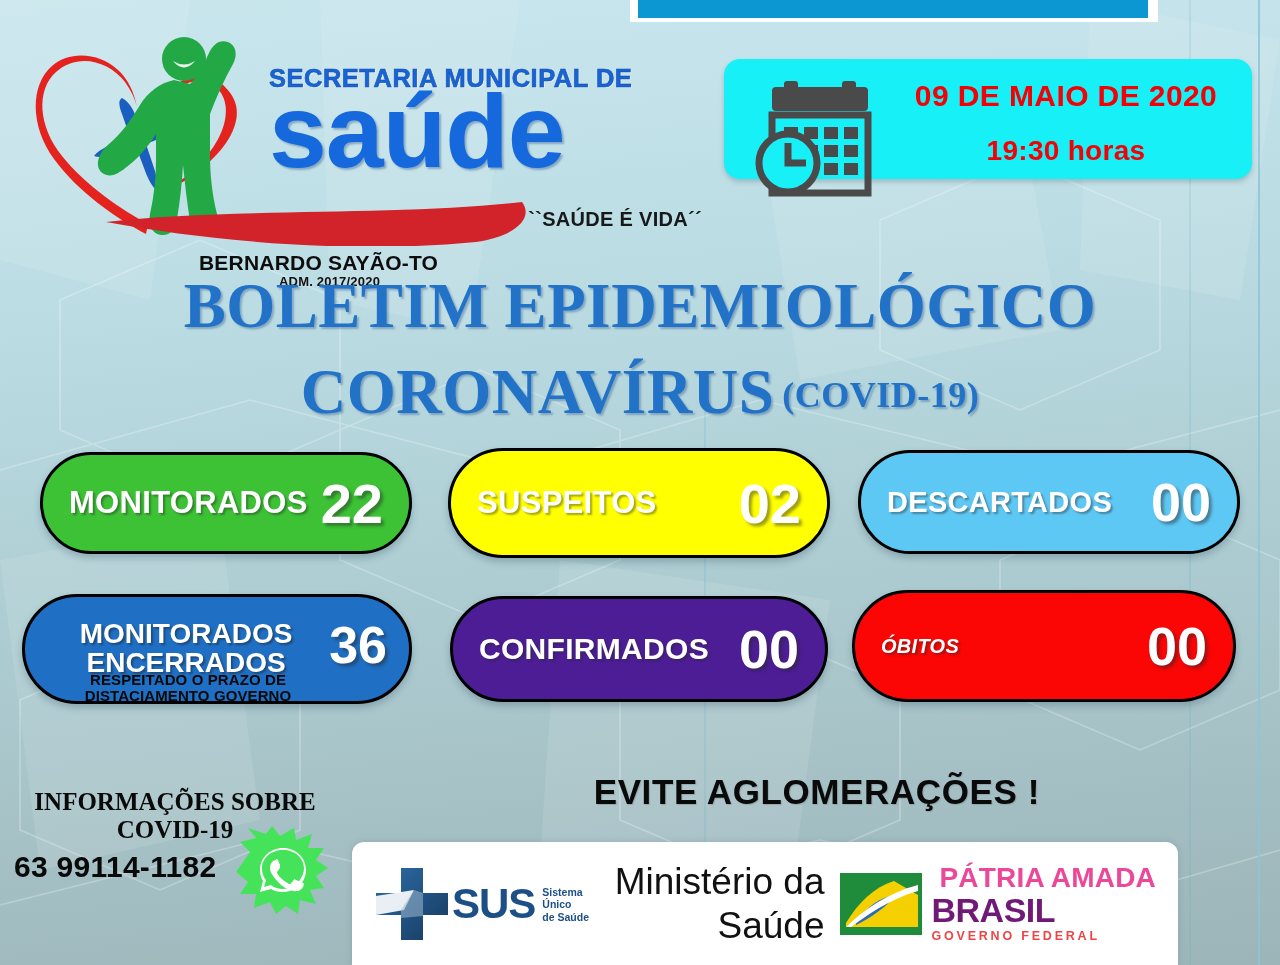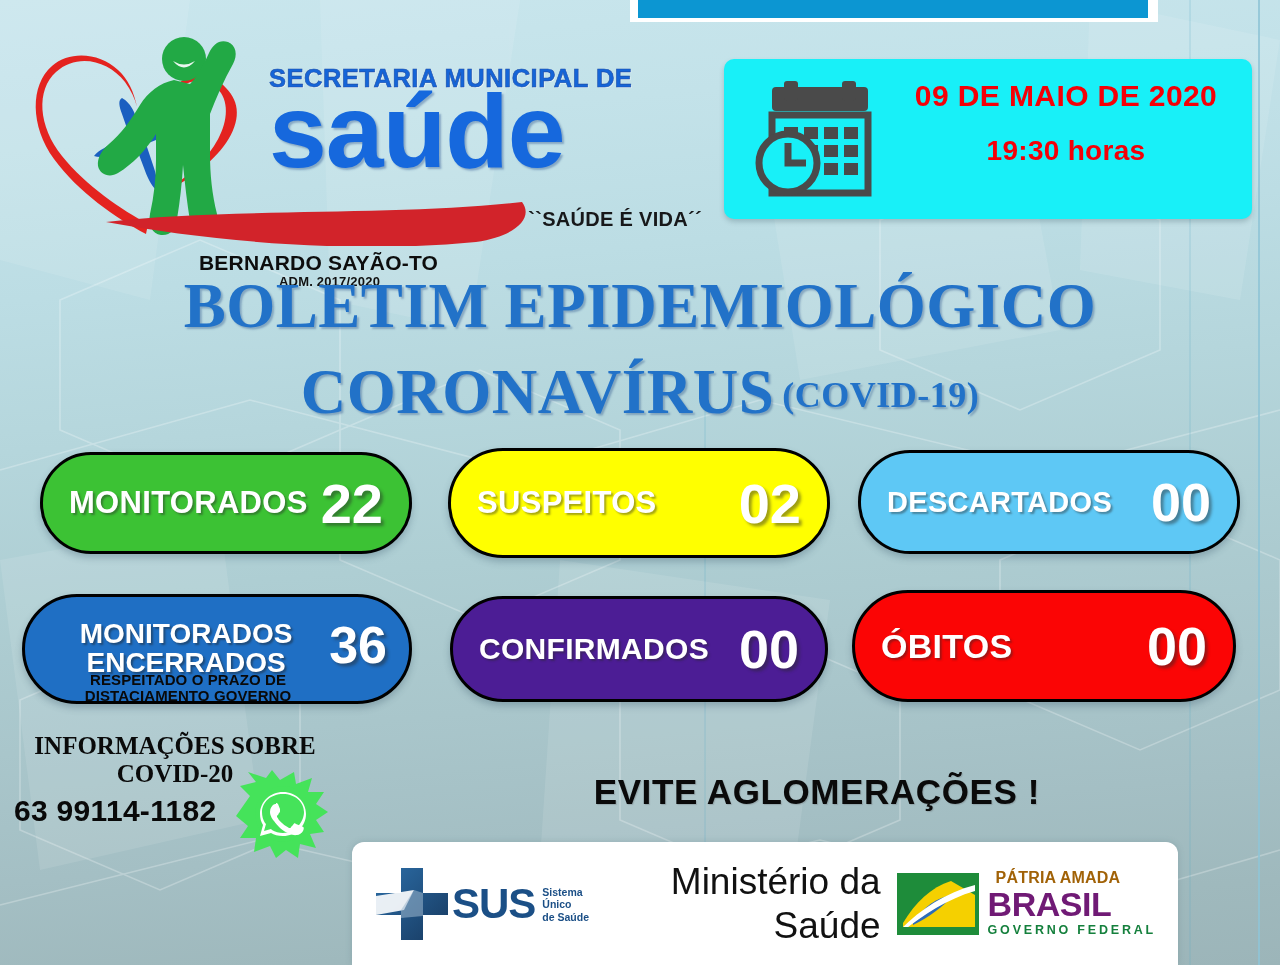--- a/index.html
+++ b/index.html
@@ -45,22 +45,22 @@
   .swoosh { position:absolute; left:80px; top:176px; width:440px; height:44px; }
   .tagline { position:absolute; right:12px; top:182px;
              font-size:20px; font-weight:bold; color:#17181a; letter-spacing:.3px; }
   .city { position:absolute; left:175px; top:225px;
           font-size:21px; font-weight:bold; color:#0d0d0d; letter-spacing:.2px; }
   .adm  { position:absolute; left:255px; top:248px;
           font-size:13px; font-weight:bold; color:#111; letter-spacing:.2px; }
 
   
   .date-card {
-    position:absolute; left:724px; top:33px; width:528px; height:160px;
-    background:#18f0f8; border-radius:10px;
+    position:absolute; left:724px; top:33px; width:528px; height:120px;
+    background:#18f0f8; border-radius:16px;
     box-shadow:0 3px 5px rgba(60,90,100,.28);
   }
   .cal-icon { position:absolute; left:30px; top:22px; width:130px; height:120px; }
   .date-lines { position:absolute; left:170px; top:18px; right:14px;
                 text-align:center; }
   .date-main { font-size:30px; font-weight:bold; color:#f40007;
                letter-spacing:.4px; line-height:1.25; }
   .date-time { font-size:28px; font-weight:bold; color:#f40007;
                margin-top:20px; letter-spacing:.3px; }
 
@@ -122,25 +122,25 @@
     position:absolute; left:50px; top:228px; width:276px;
     text-align:center; color:#090909; font-weight:bold;
     font-size:15px; line-height:1.05; letter-spacing:.1px;
   }
   #pill-confirmados { left:450px; top:152px; width:378px; height:106px;
                       background:#4c1d95; }
   #pill-confirmados .plabel { font-size:30px; }
   #pill-confirmados .pvalue { font-size:54px; }
   #pill-obitos      { left:852px; top:146px; width:384px; height:112px;
                       background:#fb0505; }
-  #pill-obitos .plabel { font-size:34px; }
+  #pill-obitos .plabel { font-size:20px;font-style:italic; }
   #pill-obitos .pvalue { font-size:54px; }
 
   
-  .contact { position:absolute; left:10px; top:732px; width:330px; height:110px; }
+  .contact { position:absolute; left:10px; top:788px; width:330px; height:110px; }
   .contact .c-l1, .contact .c-l2 {
     font-family:"Liberation Serif", serif; font-weight:bold;
     font-size:25px; color:#0a0a0a; text-align:center; line-height:1.12;
   }
   .contact .c-phone {
     font-size:30px; font-weight:bold; color:#090909; margin-top:6px;
     letter-spacing:.3px; padding-left:4px;
   }
   .wa-icon { position:absolute; left:226px; top:38px; width:92px; height:88px; }
 
@@ -163,25 +163,25 @@
   .sus-word  { font-size:42px; font-weight:bold; color:#1b4f86;
                letter-spacing:-1px; margin-left:2px;
                font-family:"Liberation Sans", sans-serif; }
   .sus-sub   { font-size:10.5px; font-weight:bold; color:#1b4f86;
                line-height:1.18; margin-left:7px; margin-top:2px; }
   .min-text  { flex:1; text-align:right; padding-right:16px;
                font-size:37px; color:#111; line-height:1.18; font-weight:400; }
   .br-logo   { display:flex; align-items:center; margin-right:22px; }
   .br-flag   { width:82px; height:62px; }
   .br-words  { margin-left:9px; }
-  .br-l1 { font-size:16px; font-weight:bold; color:#a16207; letter-spacing:.2px;
+  .br-l1 { font-size:28px; font-weight:bold; color:#ec4899; letter-spacing:.2px;
            line-height:1;padding-left:8px; }
   .br-l2 { font-size:34px; font-weight:bold; color:#701a75; letter-spacing:-.5px;
            line-height:1; margin-top:1px; }
-  .br-l3 { font-size:12.5px; font-weight:bold; color:#15803d;
+  .br-l3 { font-size:12.5px; font-weight:bold; color:#ef4444;
            letter-spacing:2.8px; line-height:1; margin-top:3px; }
 </style>
 </head>
 <body>
 
 <div class="bg-facets">
   <svg viewBox="0 0 1280 965" preserveAspectRatio="none">
     <g fill="#ffffff" opacity="0.10">
       <polygon points="0,0 190,0 150,300 0,260"></polygon>
       <polygon points="320,0 520,0 470,330 330,300"></polygon>
@@ -336,21 +336,21 @@
   </div>
 
   <div class="pill" id="pill-obitos">
     <span class="plabel">ÓBITOS</span>
     <span class="pvalue">00</span>
   </div>
 </div>
 
 <div class="contact">
   <div class="c-l1">INFORMAÇÕES SOBRE</div>
-  <div class="c-l2">COVID-20</div>
+  <div class="c-l2">COVID-19</div>
   <div class="c-phone">63 99114-1182</div>
   <svg class="wa-icon" viewBox="0 0 92 88">
     <path fill="#45e35a" d="M14 26 L4 16 L20 12 L12 2 L30 8 L36 0 L44 10 L58 2 L60 14
       L76 8 L72 22 L88 22 L80 34 L92 42 L80 50 L88 62 L74 64 L80 78 L64 74 L62 88
       L50 80 L40 88 L34 76 L18 82 L20 68 L4 68 L12 56 L0 46 Z"></path>
     <circle cx="47" cy="44" r="28" fill="#45e35a"></circle>
     <path fill="#ffffff" d="M47 22 C 34 22 24 32 24 44 c0 4 1 8 3 11 l-3 11 11-3
       c3 2 7 3 12 3 13 0 23-10 23-22 S60 22 47 22 Z m0 41 c-4 0-8-1-11-3 l-1-1-7 2 2-7
       -1-1 c-2-3-3-7-3-11 0-10 9-18 21-18 s21 8 21 18 -9 21-21 21 Z"></path>
     <path fill="#ffffff" d="M40 34 c-1 0-2 0-3 1 -1 1-3 3-3 7 0 4 3 8 4 9 1 1 6 9 14 12

